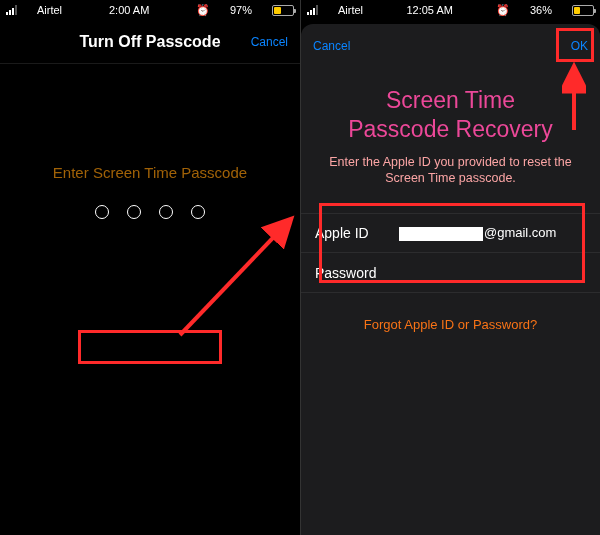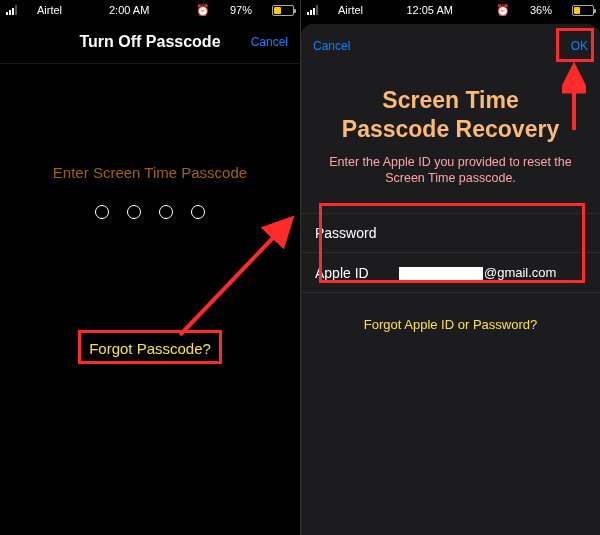--- a/index.html
+++ b/index.html
@@ -123,39 +123,39 @@
     border: 1.5px solid #fff;
     border-radius: 50%;
   }
   .forgot-wrap {
     position: absolute;
     top: 340px;
     left: 0; right: 0;
     text-align: center;
   }
   .link {
-    color: #fde047;
+    color: #f97316;
     font-size: 15px;
   }
 
   
   .modal {
     position: absolute;
     top: 24px;
     left: 0; right: 0;
     bottom: 0;
     background: #1c1c1e;
     border-radius: 12px 12px 0 0;
   }
   .modal .nav-bar { border-bottom: none; }
   .modal-title {
-    color: #fdba74;
+    color: #ec4899;
     text-align: center;
     font-size: 23px;
-    font-weight: 700;
+    font-weight: 400;
     line-height: 1.25;
     margin-top: 18px;
     padding: 0 20px;
   }
   .modal-sub {
     color: #fca5a5;
     text-align: center;
     font-size: 12.5px;
     line-height: 1.35;
     margin-top: 10px;
@@ -251,23 +251,20 @@
 
   <div class="prompt">Enter Screen Time Passcode</div>
 
   <div class="pin-dots">
     <div class="dot"></div>
     <div class="dot"></div>
     <div class="dot"></div>
     <div class="dot"></div>
   </div>
 
-  <div class="forgot-wrap">
-    <span class="link">Forgot Passcode?</span>
-  </div>
 
   <div class="hl" style="left:78px; top:330px; width:144px; height:34px;"></div>
 
   <svg class="arrow-svg" style="left:170px; top:205px; width:140px; height:150px;" viewBox="0 0 140 150">
     <defs>
       <marker id="ah1" viewBox="0 0 10 10" refX="8" refY="5" markerWidth="8" markerHeight="8" orient="auto">
         <path d="M0,0 L10,5 L0,10 z" fill="#ff2a2a"></path>
       </marker>
     </defs>
     <line x1="10" y1="130" x2="120" y2="15" stroke="#ff2a2a" stroke-width="4" marker-end="url(#ah1)"></line>
@@ -306,28 +303,28 @@
     </div>
 
     <div class="modal-title">
       <span>Screen Time</span><br>
       <span>Passcode Recovery</span>
     </div>
     <div class="modal-sub">Enter the Apple ID you provided to reset the Screen Time passcode.</div>
 
     <div class="field-group">
       <div class="field">
-        <div class="field-label">Password</div>
-        <div class="field-value"></div>
-      </div>
-      <div class="field">
         <div class="field-label">Apple ID</div>
         <div class="field-value">
           <span class="redact"></span><span>@gmail.com</span>
         </div>
+      </div>
+      <div class="field">
+        <div class="field-label">Password</div>
+        <div class="field-value"></div>
       </div>
     </div>
 
     <div class="forgot-apple">
       <span class="link">Forgot Apple ID or Password?</span>
     </div>
   </div>
 
   <div class="hl" style="right:6px; top:28px; width:38px; height:34px;"></div>
 

